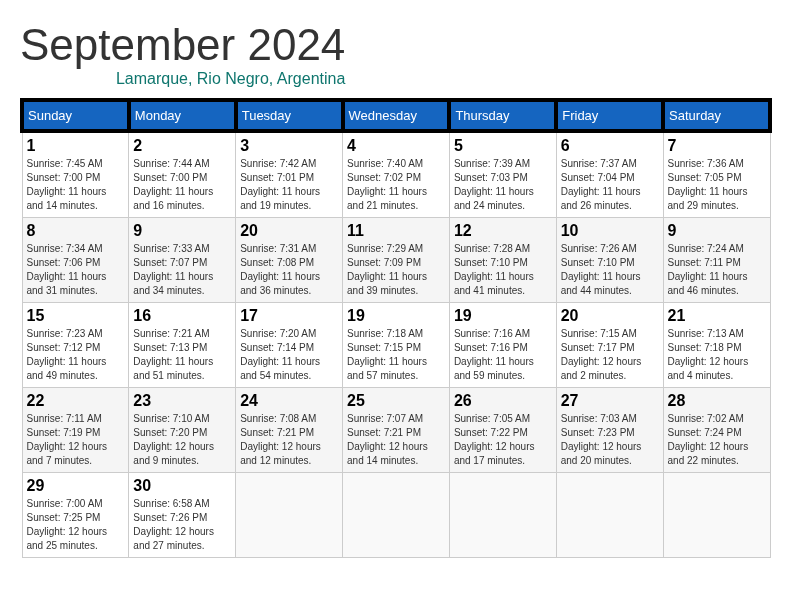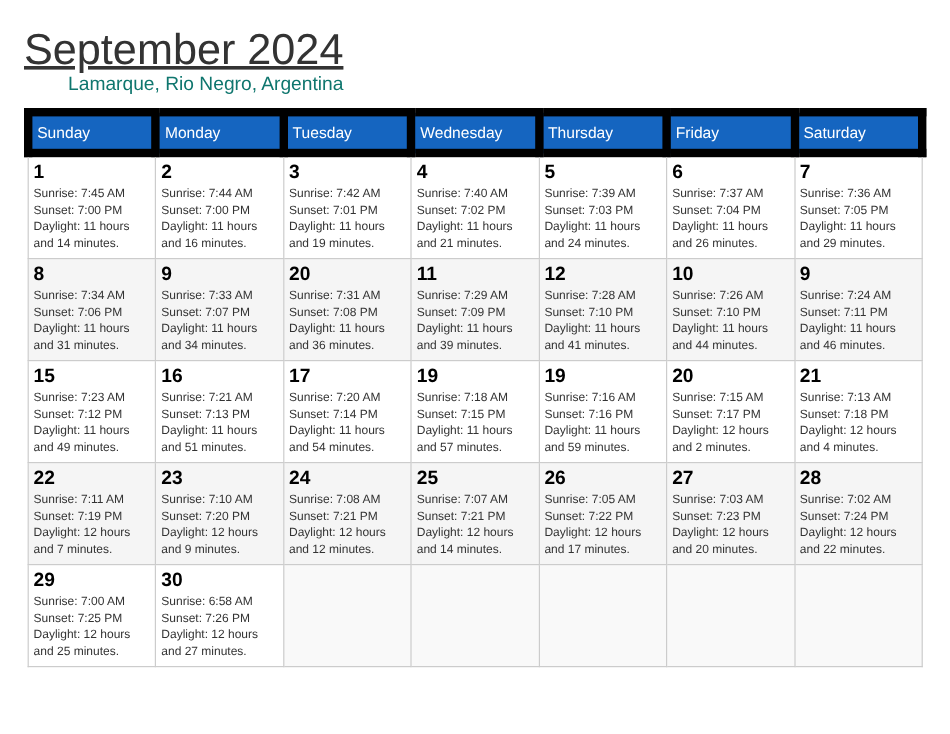--- a/index.html
+++ b/index.html
@@ -16,42 +16,41 @@
       align-items: flex-start;
       margin-bottom: 10px;
     }
     .logo {
       display: flex;
       align-items: center;
       gap: 6px;
     }
     .title-block { text-align: right; }
     .main-title {
-      font-size: 36px;
+      font-size: 44px;
       font-weight: normal;
       color: #333;
-      text-decoration: underline;
     }
     .subtitle {
       font-size: 16px;
       color: #0f766e;
     }
     table {
       width: 100%;
       border-collapse: collapse;
       font-size: 11px;
     }
     thead tr th {
       background: #1565C0;
       color: #fff;
       padding: 6px 4px;
       text-align: left;
       font-size: 13px;
       font-weight: normal;
-      border: 7px solid #000000;
+      border: 4px solid #000000;
       margin-top: 23px;
     }
     tbody tr td {
       border: 1px solid #ccc;
       padding: 4px 4px;
       vertical-align: top;
       background: #fff;
       min-width: 96px;
     }
     tbody tr:nth-child(even) td {

